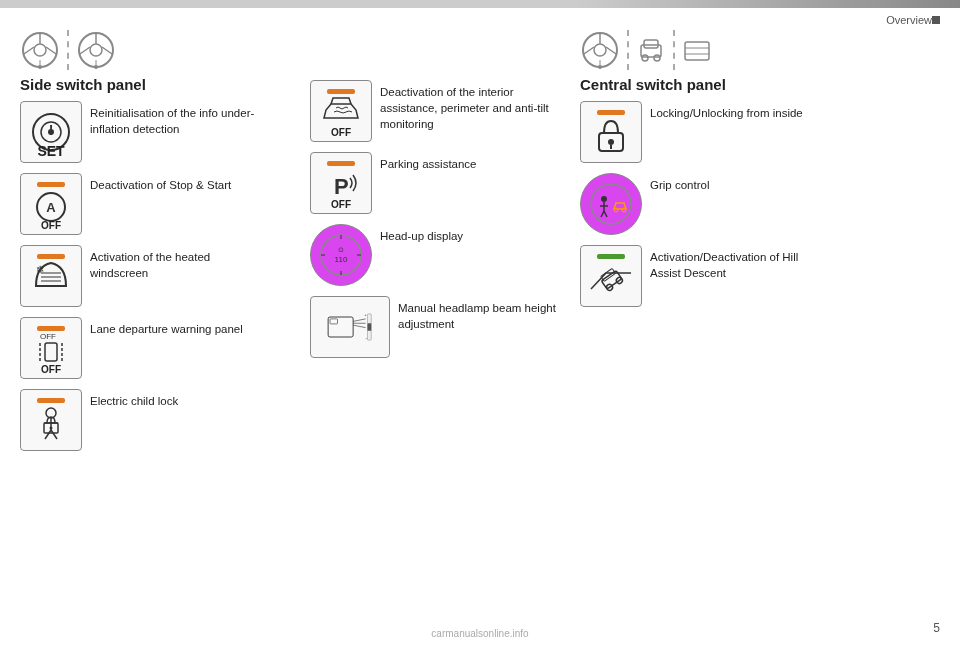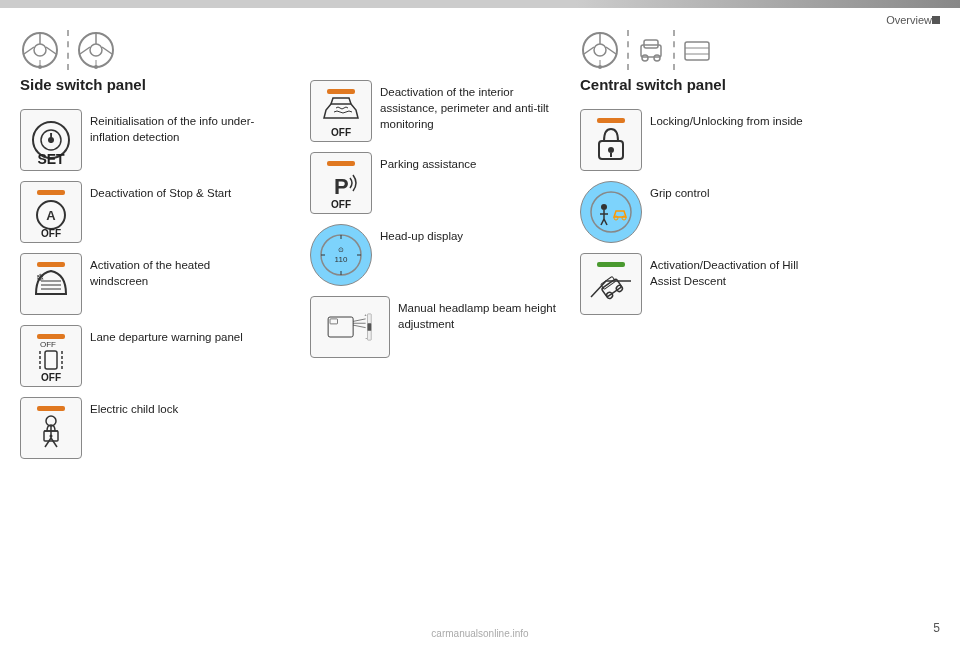--- a/index.html
+++ b/index.html
@@ -86,21 +86,21 @@
     }
 
     
     .right-panel {
       flex: 1;
     }
 
     .panel-title {
       font-size: 15px;
       font-weight: bold;
-      margin-bottom: 16px;
+      margin-bottom: 8px;
     }
 
     
     .icon-row {
       display: flex;
       align-items: flex-start;
       margin-bottom: 10px;
       gap: 8px;
     }
 
@@ -196,21 +196,21 @@
     
     .round-icon {
       width: 62px;
       height: 62px;
       border-radius: 50%;
       border: 1.5px solid #888;
       display: flex;
       align-items: center;
       justify-content: center;
       flex-shrink: 0;
-      background: #7dd3fc;
+      background: #d946ef;
     }
 
     
     .triangle-icon {
       width: 0;
       height: 0;
       border-left: 22px solid transparent;
       border-right: 22px solid transparent;
       border-bottom: 38px solid #cc2200;
     }

